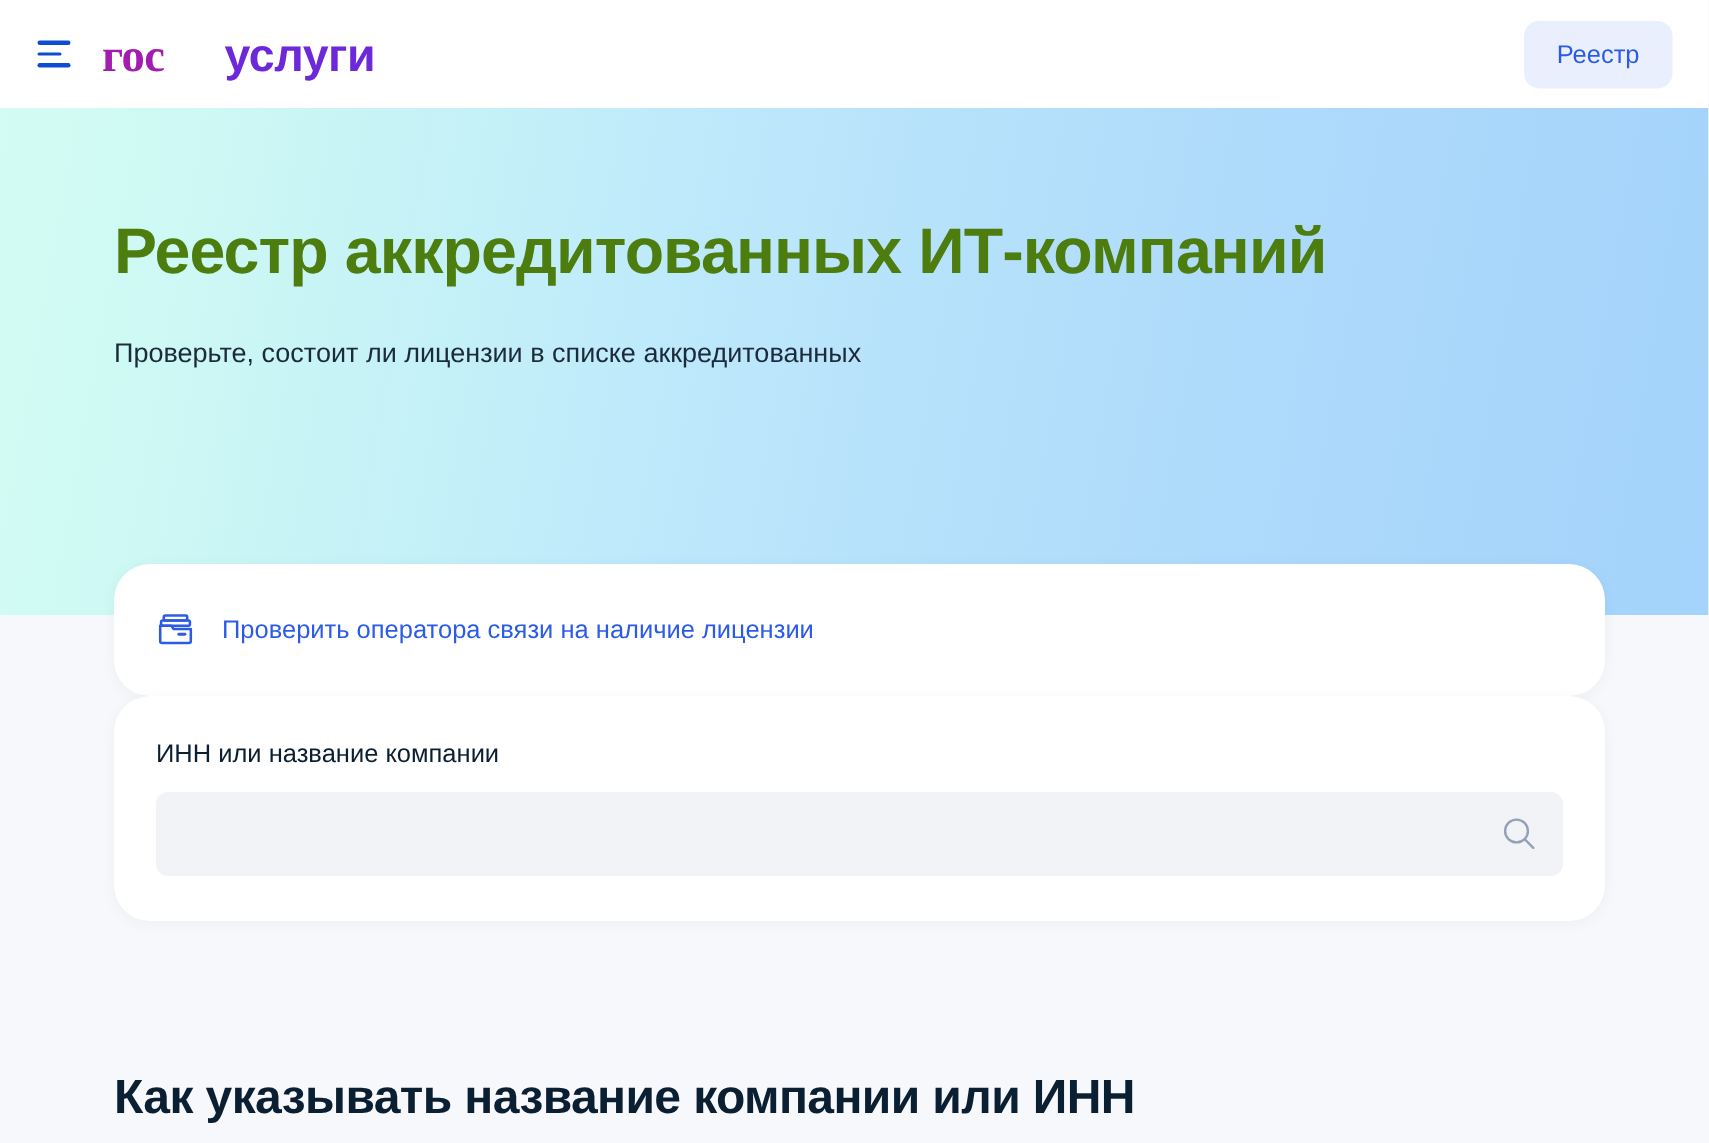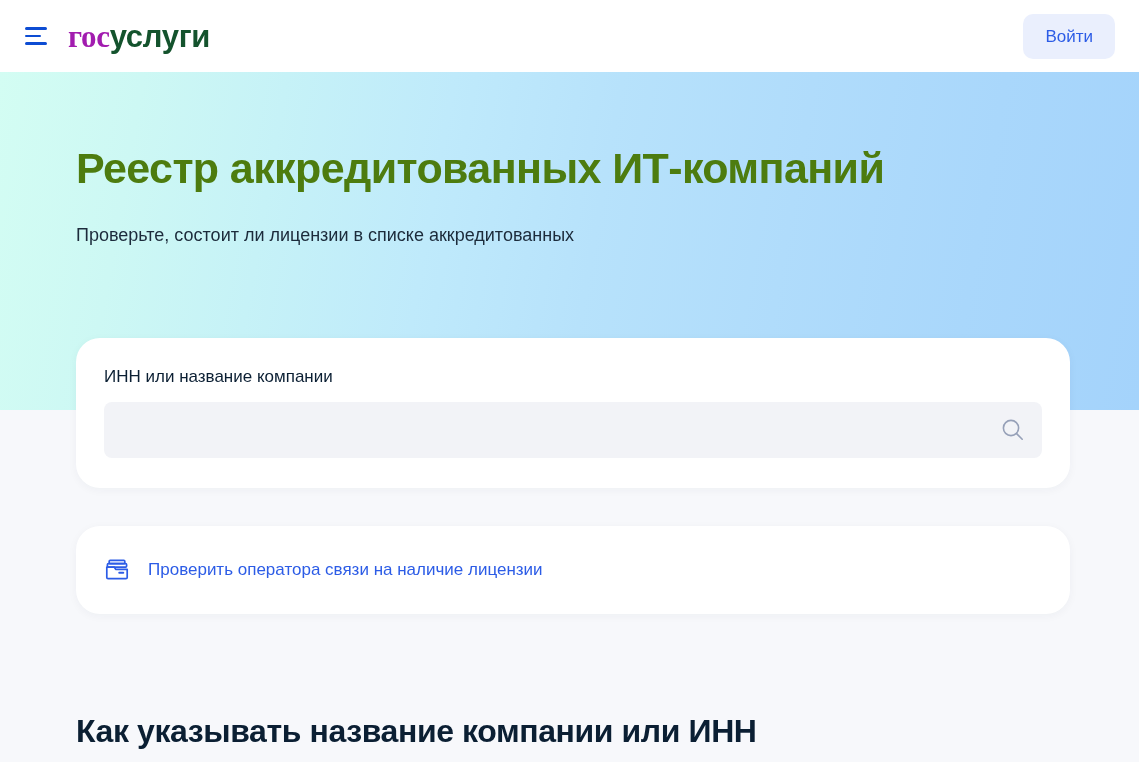--- a/index.html
+++ b/index.html
@@ -62,21 +62,21 @@
     margin-left: 12px;
     font-size: 31px;
     font-weight: 700;
     letter-spacing: -0.3px;
     line-height: 1;
     white-space: nowrap;
     user-select: none;
     cursor: pointer;
   }
   .logo .gos { color: #a21caf; font-family: Liberation Serif, serif; }
-  .logo .uslugi { color: #14532d; }
+  .logo .uslugi { color: #6d28d9; margin-left: 40px; }
 
   .header-spacer { flex: 1 1 auto; }
 
   .login-btn {
     background: #eaeffd;
     color: #2c5ce6;
     border: none;
     border-radius: 10px;
     font-family: inherit;
     font-size: 17px;
@@ -248,57 +248,57 @@
       <span class="bar b2"></span>
       <span class="bar b3"></span>
     </button>
 
     <div class="logo">
       <span class="gos">гос</span><span class="uslugi">услуги</span>
     </div>
 
     <div class="header-spacer"></div>
 
-    <button class="login-btn">Войти</button>
+    <button class="login-btn">Реестр</button>
   </header>
 
   <div class="hero-gradient"></div>
 
   <div class="hero-content">
     <h1 class="hero-title">Реестр аккредитованных ИТ-компаний</h1>
     <p class="hero-subtitle">Проверьте, состоит ли лицензии в списке аккредитованных</p>
   </div>
 
   <div class="cards">
-
-    <div class="card search-card">
-      <div class="search-label">ИНН или название компании</div>
-
-      <div class="search-field">
-        <input class="search-input" type="text" placeholder="" style="">
-        <span class="search-icon">
-          <svg width="26" height="26" viewBox="0 0 26 26" fill="none" aria-hidden="true">
-            <circle cx="11" cy="11" r="7.6" stroke="#96a0b8" stroke-width="1.6"></circle>
-            <line x1="16.6" y1="16.6" x2="22.2" y2="22.2" stroke="#96a0b8" stroke-width="1.6" stroke-linecap="round"></line>
-          </svg>
-        </span>
-      </div>
-    </div>
 
     <div class="card license-card">
       <a class="license-link" href="#">
         <span class="license-icon">
           <svg width="26" height="26" viewBox="0 0 26 26" fill="none" aria-hidden="true">
             <rect x="5.2" y="3.3" width="15.6" height="3.4" rx="1" stroke="#2c5ce6" stroke-width="1.7"></rect>
             <rect x="3.4" y="6.7" width="19.2" height="3.4" rx="1" stroke="#2c5ce6" stroke-width="1.7"></rect>
             <path d="M2.8 10.1h7.4l1.5 2.2h11.5v8.1a1.3 1.3 0 0 1-1.3 1.3H4.1a1.3 1.3 0 0 1-1.3-1.3v-10.3z" stroke="#2c5ce6" stroke-width="1.7" stroke-linejoin="round"></path>
             <line x1="15.2" y1="15.8" x2="19.3" y2="15.8" stroke="#2c5ce6" stroke-width="1.9" stroke-linecap="round"></line>
           </svg>
         </span>
         <span class="license-text">Проверить оператора связи на наличие лицензии</span>
       </a>
     </div>
 
+    <div class="card search-card">
+      <div class="search-label">ИНН или название компании</div>
+
+      <div class="search-field">
+        <input class="search-input" type="text" placeholder="" style="">
+        <span class="search-icon">
+          <svg width="26" height="26" viewBox="0 0 26 26" fill="none" aria-hidden="true">
+            <circle cx="11" cy="11" r="7.6" stroke="#96a0b8" stroke-width="1.6"></circle>
+            <line x1="16.6" y1="16.6" x2="22.2" y2="22.2" stroke="#96a0b8" stroke-width="1.6" stroke-linecap="round"></line>
+          </svg>
+        </span>
+      </div>
+    </div>
+
   </div>
 
   <h2 class="section-heading">Как указывать название компании или ИНН</h2>
 
 </div>
 
 </body></html>

